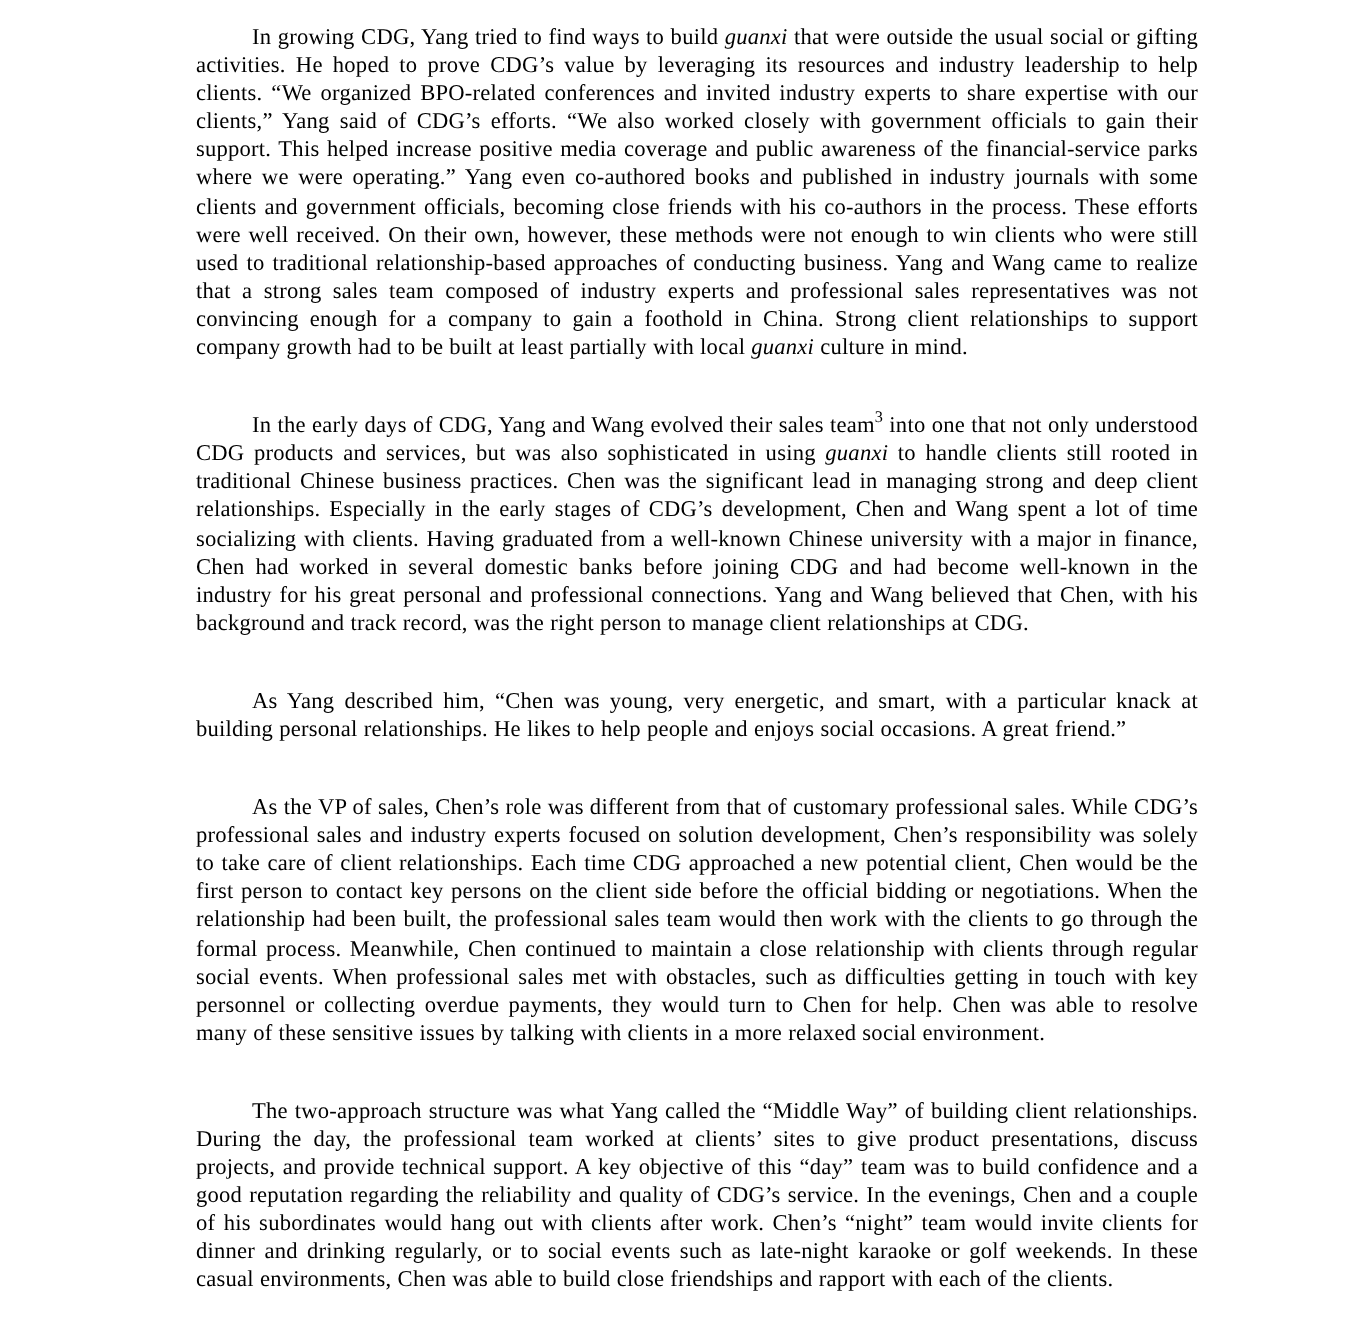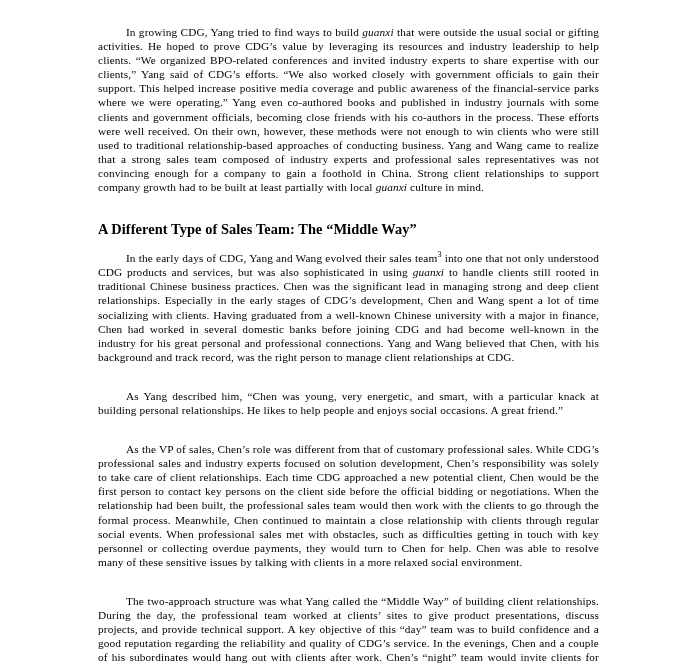--- a/index.html
+++ b/index.html
@@ -13,21 +13,21 @@
     overflow: hidden;
     font-family: "Liberation Serif", "DejaVu Serif", serif;
     color: #000000;
   }
   .page {
     width: 677px;
     height: 667px;
     background: #ffffff;
     position: relative;
     box-sizing: border-box;
-    padding: 25px 78px 0 98px;
+    padding: 12px 78px 0 98px;
   }
   .body-text {
     font-family: "Liberation Serif", "DejaVu Serif", serif;
     font-size: 11.3px;
     line-height: 14.1px;
     text-align: justify;
     text-justify: inter-word;
     margin: 0;
     color: #000;
     letter-spacing: 0.01em;
@@ -63,23 +63,20 @@
     line-height: 0;
   }
 </style>
 </head>
 <body>
 
 <div class="page">
 
   <p class="body-text indent"><span>In growing CDG, Yang tried to find ways to build </span><em class="gx">guanxi</em><span> that were outside the usual social or gifting activities.  He hoped to prove CDG’s value by leveraging its resources and industry leadership to help clients. “We organized BPO-related conferences and invited industry experts to share expertise with our clients,” Yang said of CDG’s efforts. “We also worked closely with government officials to gain their support. This helped increase positive media coverage and public awareness of the financial-service parks where we were operating.”  Yang even co-authored books and published in industry journals with some clients and government officials, becoming close friends with his co-authors in the process.  These efforts were well received.  On their own, however, these methods were not enough to win clients who were still used to traditional relationship-based approaches of conducting business. Yang and Wang came to realize that a strong sales team composed of industry experts and professional sales representatives was not convincing enough for a company to gain a foothold in China. Strong client relationships to support company growth had to be built at least partially with local </span><em class="gx">guanxi</em><span> culture in mind.</span></p>
 
-  <div class="heading-block">
-    <h2 class="section-heading">A Different Type of Sales Team: The “Middle Way”</h2>
-  </div>
 
   <p class="body-text indent"><span>In the early days of CDG, Yang and Wang evolved their sales team</span><sup class="fn">3</sup><span> into one that not only understood CDG products and services, but was also sophisticated in using </span><em class="gx">guanxi</em><span> to handle clients still rooted in traditional Chinese business practices.  Chen was the significant lead in managing strong and deep client relationships. Especially in the early stages of CDG’s development, Chen and Wang spent a lot of time socializing with clients. Having graduated from a well-known Chinese university with a major in finance, Chen had worked in several domestic banks before joining CDG and had become well-known in the industry for his great personal and professional connections. Yang and Wang believed that Chen, with his background and track record, was the right person to manage client relationships at CDG.</span></p>
 
   <p class="body-text indent">As Yang described him, “Chen was young, very energetic, and smart, with a particular knack at building personal relationships.  He likes to help people and enjoys social occasions. A great friend.”</p>
 
   <p class="body-text indent">As the VP of sales, Chen’s role was different from that of customary professional sales. While CDG’s professional sales and industry experts focused on solution development, Chen’s responsibility was solely to take care of client relationships. Each time CDG approached a new potential client, Chen would be the first person to contact key persons on the client side before the official bidding or negotiations. When the relationship had been built, the professional sales team would then work with the clients to go through the formal process. Meanwhile, Chen continued to maintain a close relationship with clients through regular social events. When professional sales met with obstacles, such as difficulties getting in touch with key personnel or collecting overdue payments, they would turn to Chen for help. Chen was able to resolve many of these sensitive issues by talking with clients in a more relaxed social environment.</p>
 
   <p class="body-text indent">The two-approach structure was what Yang called the “Middle Way” of building client relationships.  During the day, the professional team worked at clients’ sites to give product presentations, discuss projects, and provide technical support. A key objective of this “day” team was to build confidence and a good reputation regarding the reliability and quality of CDG’s service. In the evenings, Chen and a couple of his subordinates would hang out with clients after work. Chen’s “night” team would invite clients for dinner and drinking regularly, or to social events such as late-night karaoke or golf weekends. In these casual environments, Chen was able to build close friendships and rapport with each of the clients.</p>
 
 </div>

